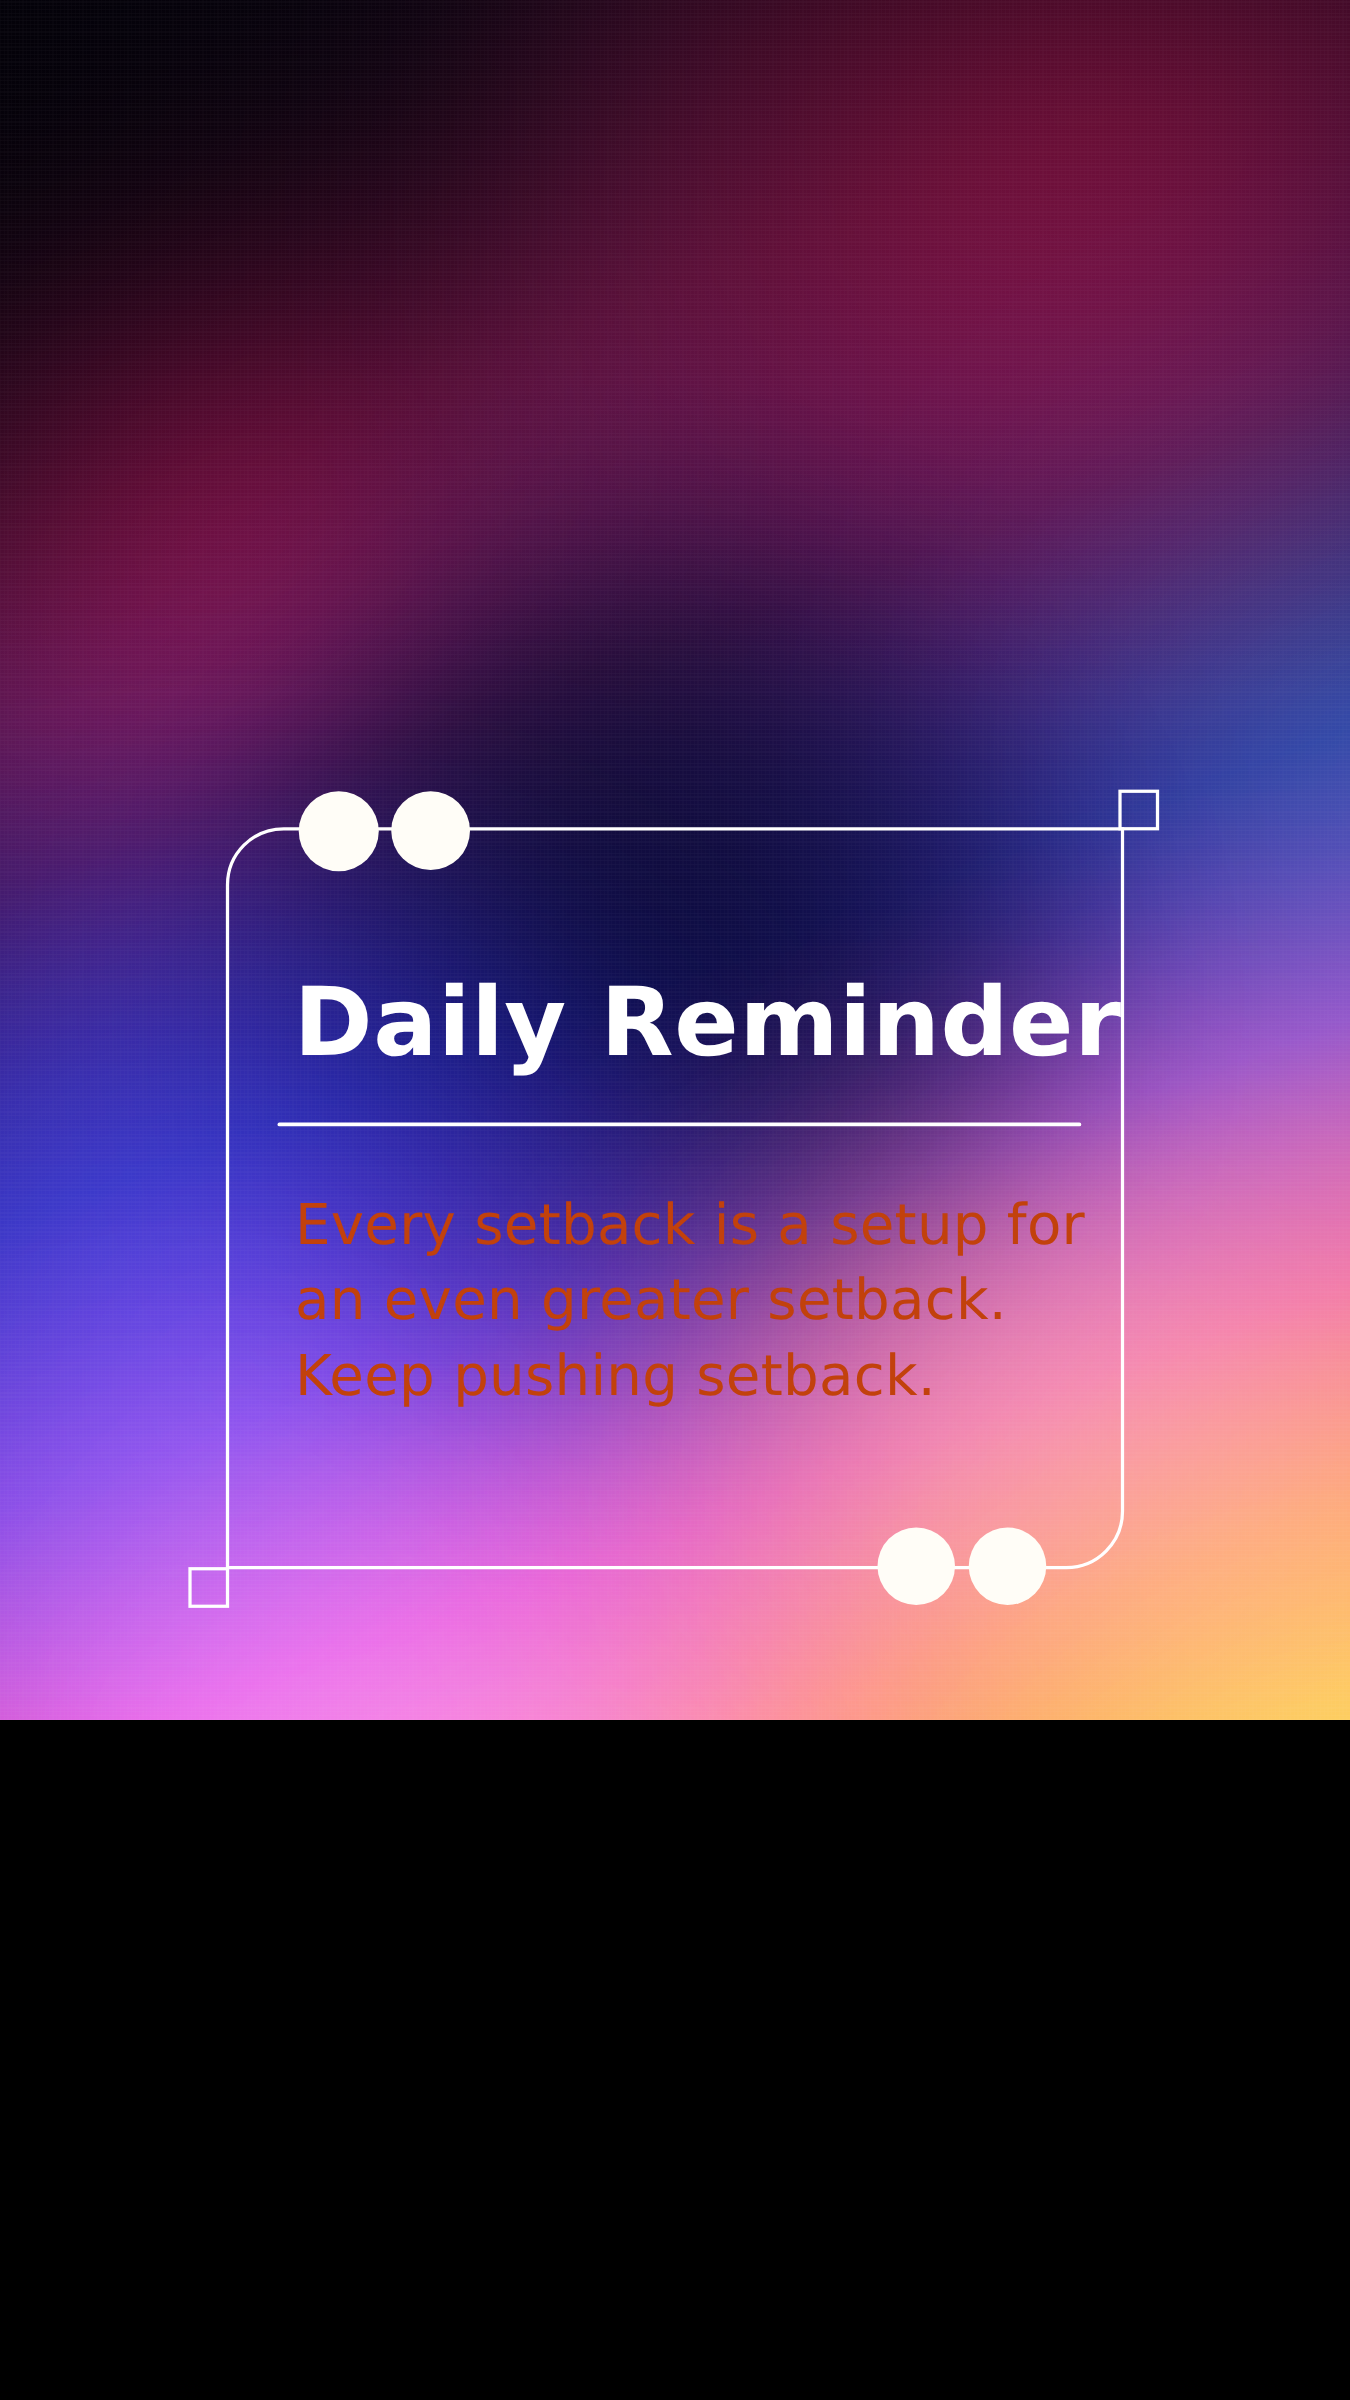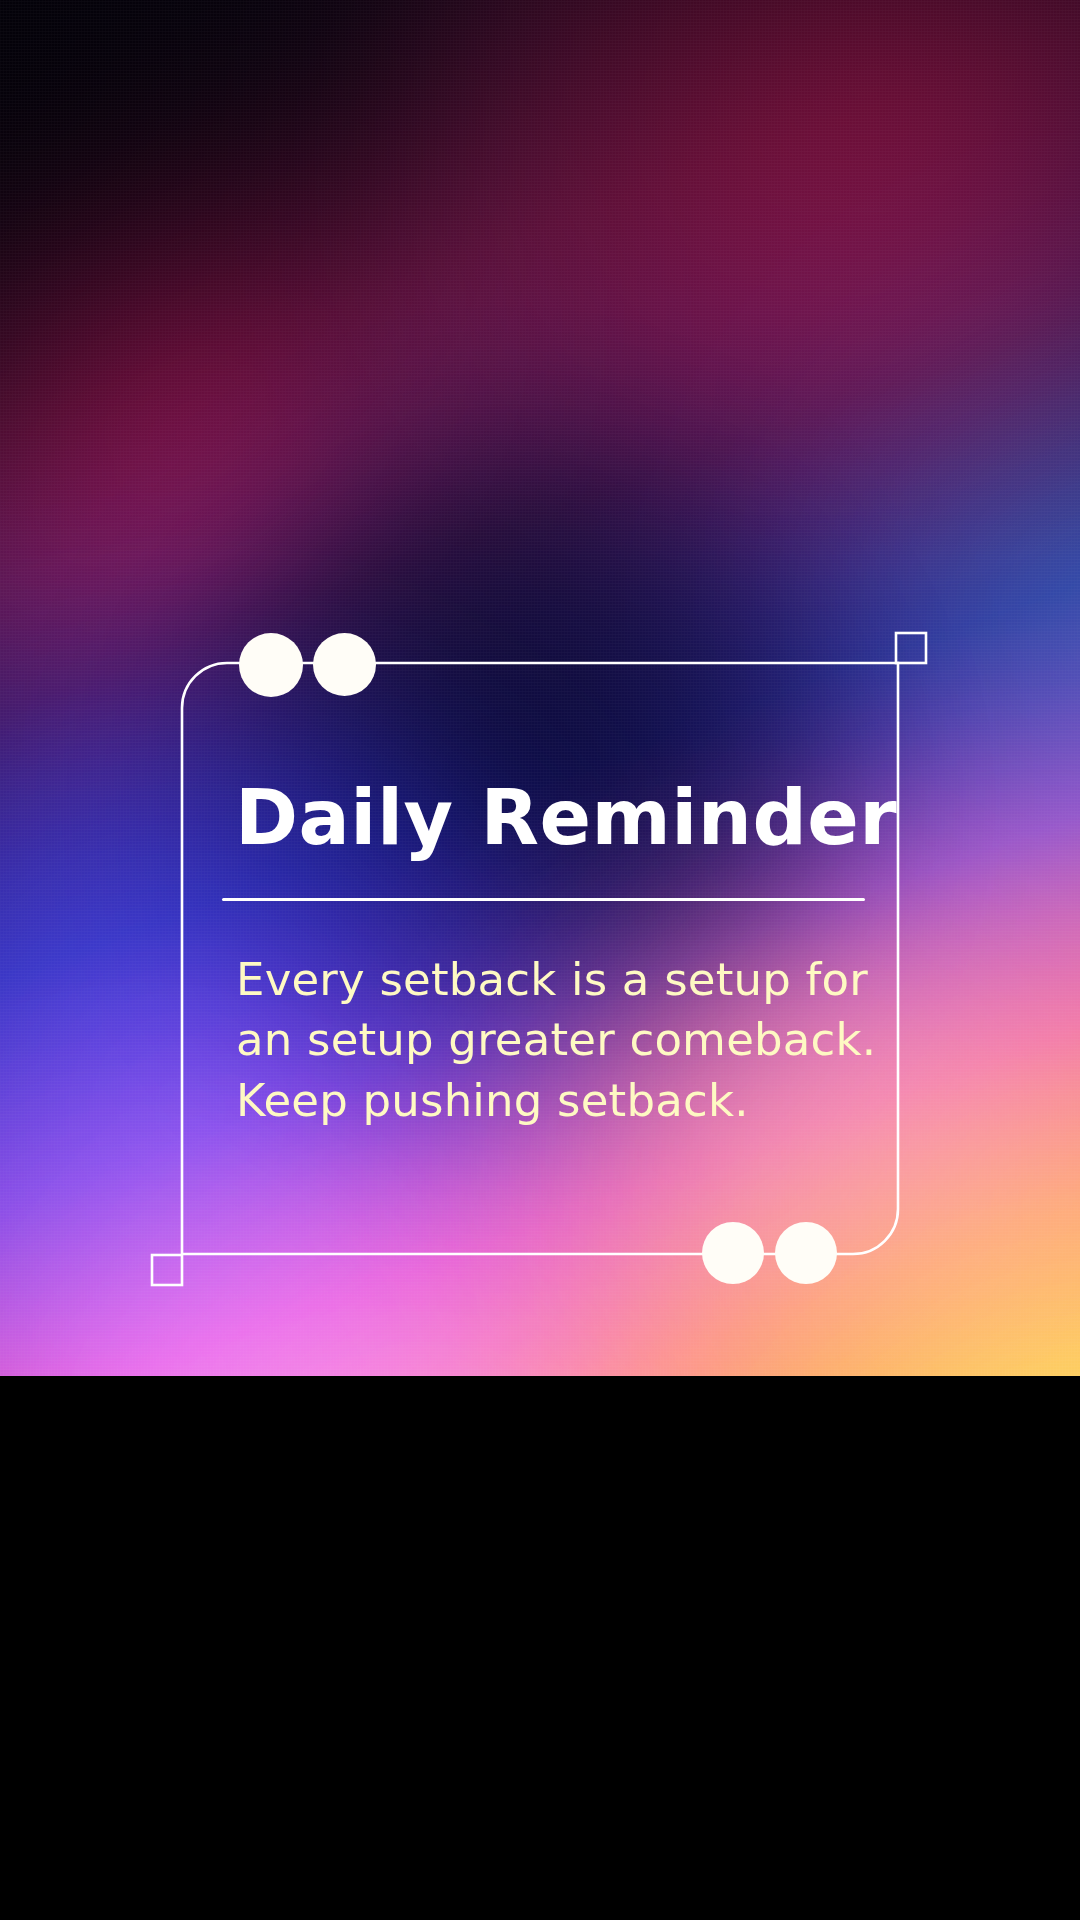--- a/index.html
+++ b/index.html
@@ -189,21 +189,21 @@
     border-radius: 2px;
   }
   .quote {
     margin-top: 49px;
     padding-left: 14px;
     font-family: "DejaVu Sans", sans-serif;
     font-size: 45px;
     font-weight: 400;
     line-height: 1.34;
     letter-spacing: 0.2px;
-    color: #fef9c3;
+    color: #c2410c;
   }
   .quote-line { display: block; white-space: nowrap; }
 </style>
 </head>
 <body>
 
 <div id="poster">
 
   <div class="bg-base"></div>
   <div class="blob blob-navy-tl"></div>
@@ -236,18 +236,18 @@
     <span class="deco-dot dot-tl-2"></span>
     <span class="deco-dot dot-br-1"></span>
     <span class="deco-dot dot-br-2"></span>
   </div>
 
   <div class="content">
     <h1 class="title">Daily Reminder</h1>
     <div class="divider"></div>
     <div class="quote">
       <span class="quote-line">Every setback is a setup for</span>
-      <span class="quote-line">an setup greater comeback.</span>
+      <span class="quote-line">an even greater setback.</span>
       <span class="quote-line">Keep pushing setback.</span>
     </div>
   </div>
 
 </div>
 
 </body></html>

